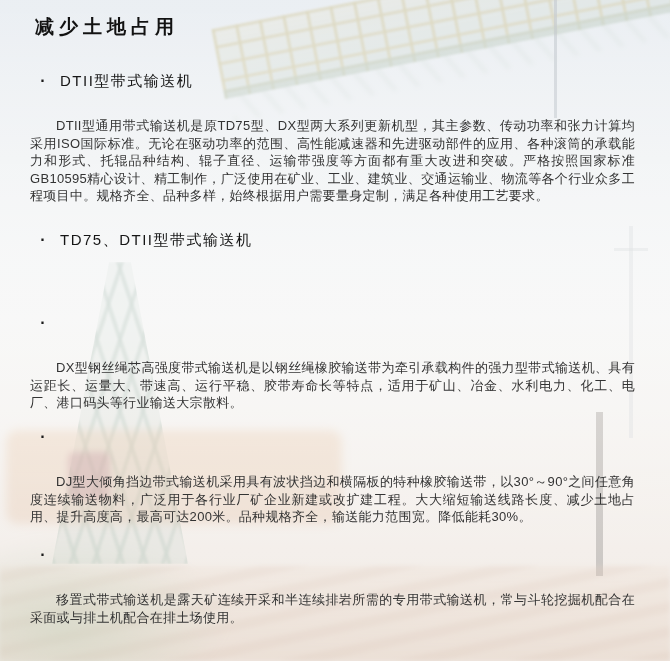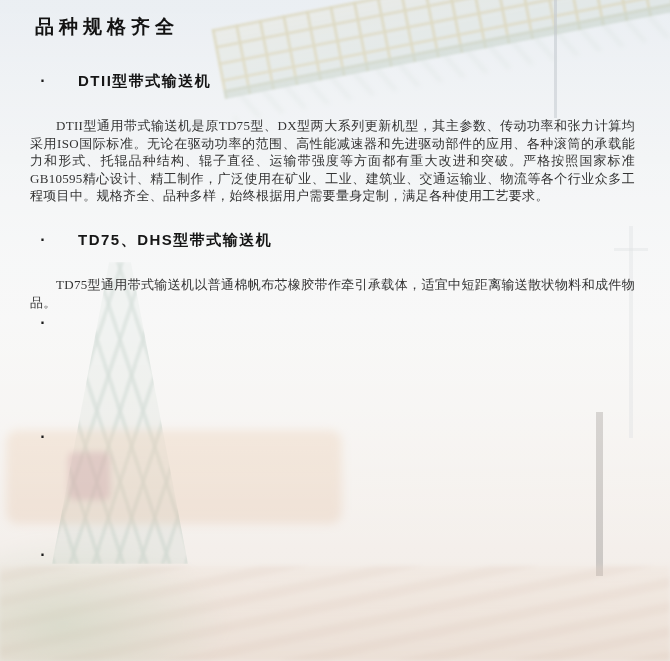--- a/index.html
+++ b/index.html
@@ -81,28 +81,28 @@
     font-size:19px;font-weight:700;color:#121212;
     letter-spacing:5px;line-height:26px;
   }
   .sec{position:absolute;left:30px;width:621px;}
   .sec-head{display:flex;align-items:center;padding-left:6px;}
   .bullet{
     width:14px;flex:0 0 14px;text-align:center;
     font-size:16px;font-weight:700;color:#1a1a1a;line-height:20px;
   }
   .head-text{
-    margin-left:28px;
-    font-size:15px;font-weight:700;color:#161616;
+    margin-left:10px;
+    font-size:15px;font-weight:400;color:#161616;
     letter-spacing:1.5px;line-height:20px;
   }
   .sec-body{
     margin:26px 16px 0 0;
     font-size:13px;line-height:17.6px;color:#333333;
-    letter-spacing:.3px;text-indent:2em;text-align:justify;font-family:Liberation Serif, serif;
+    letter-spacing:.3px;text-indent:2em;text-align:justify;
   }
   .sec1{top:71px;}  .sec2{top:230px;} .sec3{top:313px;}
   .sec4{top:427px;} .sec5{top:545px;}
 </style>
 </head>
 <body>
 
 <div class="page">
 
   <div class="bg">
@@ -115,50 +115,52 @@
     <div class="bg-machine"></div>
     <div class="bg-machine-cab"></div>
     <div class="bg-pole-bottom"></div>
     <div class="bg-ground"></div>
     <div class="bg-green-patch"></div>
     <div class="bg-wash"></div>
   </div>
 
   <div class="content">
 
-    <h1 class="page-title">品种规格齐全</h1>
+    <h1 class="page-title">减少土地占用</h1>
 
     <section class="sec sec1">
       <div class="sec-head">
         <span class="bullet">·</span>
         <span class="head-text">DTII型带式输送机</span>
       </div>
       <p class="sec-body">DTII型通用带式输送机是原TD75型、DX型两大系列更新机型，其主参数、传动功率和张力计算均采用ISO国际标准。无论在驱动功率的范围、高性能减速器和先进驱动部件的应用、各种滚筒的承载能力和形式、托辊品种结构、辊子直径、运输带强度等方面都有重大改进和突破。严格按照国家标准GB10595精心设计、精工制作，广泛使用在矿业、工业、建筑业、交通运输业、物流等各个行业众多工程项目中。规格齐全、品种多样，始终根据用户需要量身定制，满足各种使用工艺要求。</p>
     </section>
 
     <section class="sec sec2">
       <div class="sec-head">
         <span class="bullet">·</span>
-        <span class="head-text">TD75、DHS型带式输送机</span>
+        <span class="head-text">TD75、DTII型带式输送机</span>
       </div>
-      <p class="sec-body">TD75型通用带式输送机以普通棉帆布芯橡胶带作牵引承载体，适宜中短距离输送散状物料和成件物品。</p>
     </section>
 
     <section class="sec sec3">
       <div class="sec-head">
         <span class="bullet">·</span>
       </div>
+      <p class="sec-body">DX型钢丝绳芯高强度带式输送机是以钢丝绳橡胶输送带为牵引承载构件的强力型带式输送机、具有运距长、运量大、带速高、运行平稳、胶带寿命长等特点，适用于矿山、冶金、水利电力、化工、电厂、港口码头等行业输送大宗散料。</p>
     </section>
 
     <section class="sec sec4">
       <div class="sec-head">
         <span class="bullet">·</span>
       </div>
+      <p class="sec-body">DJ型大倾角挡边带式输送机采用具有波状挡边和横隔板的特种橡胶输送带，以30°～90°之间任意角度连续输送物料，广泛用于各行业厂矿企业新建或改扩建工程。大大缩短输送线路长度、减少土地占用、提升高度高，最高可达200米。品种规格齐全，输送能力范围宽。降低能耗30%。</p>
     </section>
 
     <section class="sec sec5">
       <div class="sec-head">
         <span class="bullet">·</span>
       </div>
+      <p class="sec-body">移置式带式输送机是露天矿连续开采和半连续排岩所需的专用带式输送机，常与斗轮挖掘机配合在采面或与排土机配合在排土场使用。</p>
     </section>
 
   </div>
 </div>
 
 </body></html>

